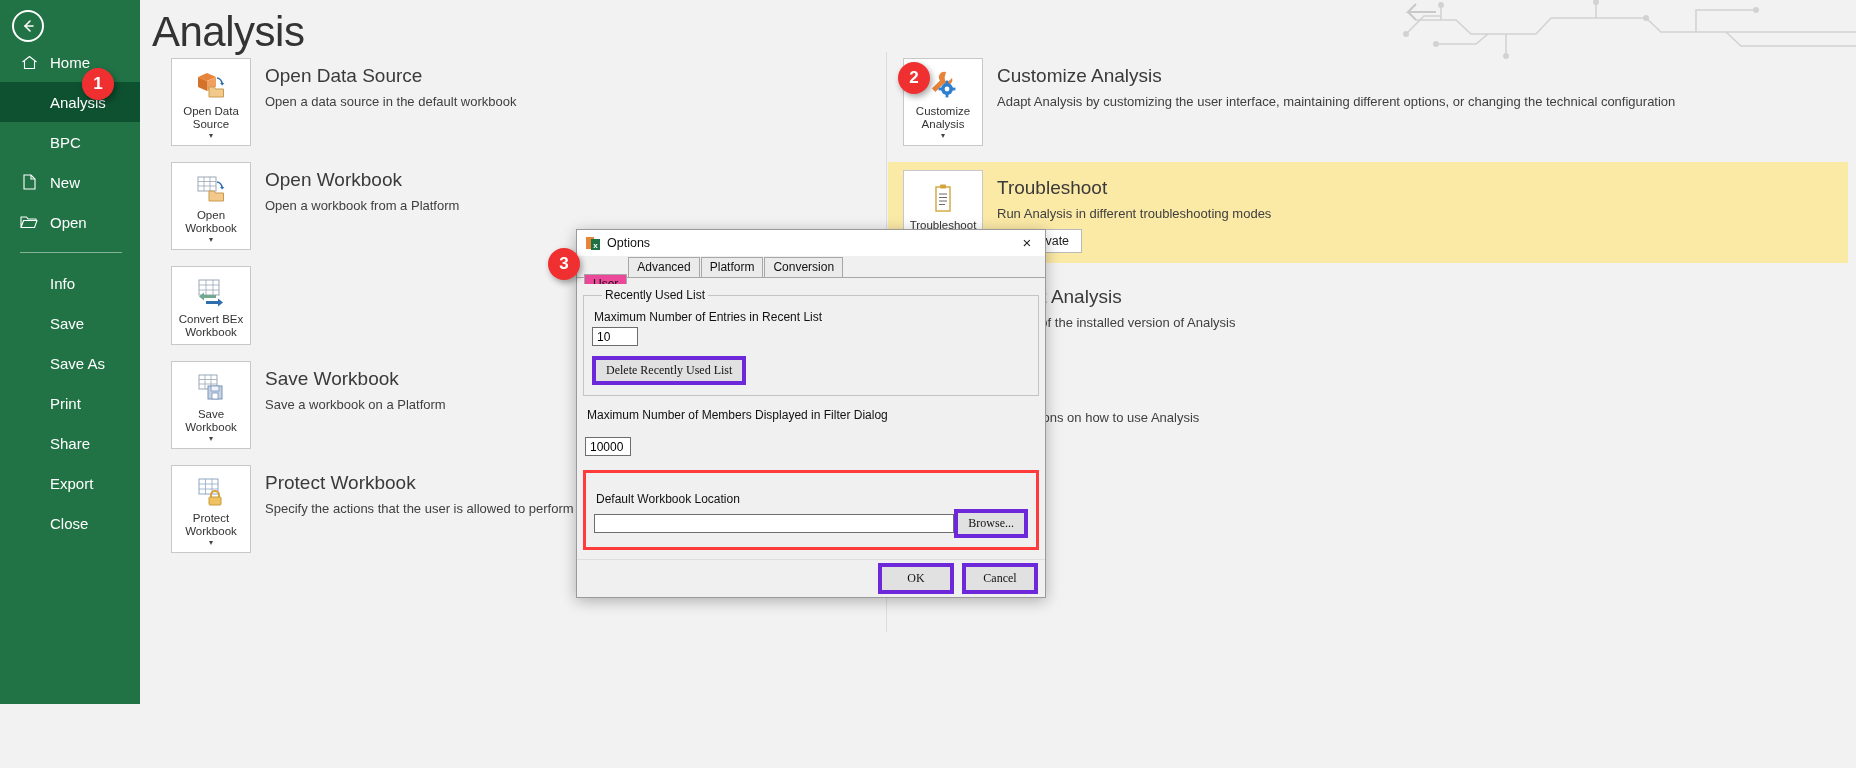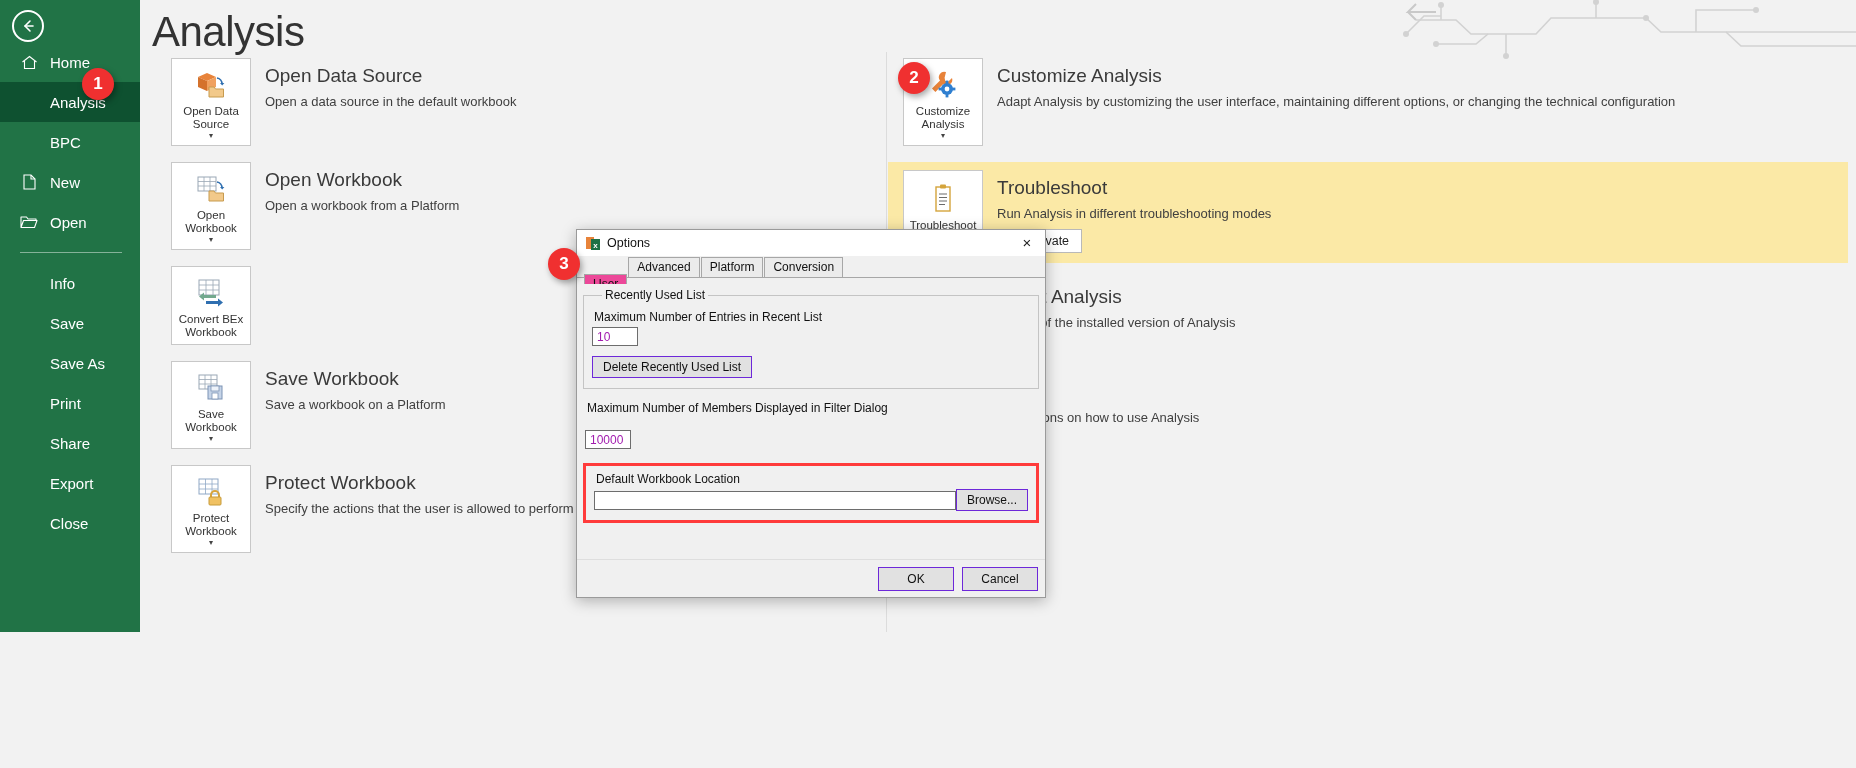--- a/index.html
+++ b/index.html
@@ -7,21 +7,21 @@
     width: 1856px; height: 768px;
     overflow: hidden;
     font-family: "Liberation Sans", sans-serif;
     background: #f2f2f2;
   }
   #root { position: relative; width: 1856px; height: 768px; }
 
   
   .rail {
     position: absolute; left: 0; top: 0;
-    width: 140px; height: 632px;
+    width: 140px; height: 704px;
     background: #217346;
     color: #ffffff;
   }
   .back-btn {
     position: absolute; left: 12px; top: 10px;
     width: 32px; height: 32px;
     border: 2px solid #ffffff; border-radius: 50%;
     display: flex; align-items: center; justify-content: center;
     cursor: pointer;
   }
@@ -164,40 +164,40 @@
 
   fieldset.group {
     border: 1px solid #c4c4c4;
     padding: 6px 8px 10px 8px;
     margin: 4px 0 0 0;
   }
   fieldset.group legend { font-size: 12px; color: #111; padding: 0 3px; margin-left: 10px; }
   .fld-label { font-size: 12px; color: #111; margin: 2px 0 3px 2px; }
   input.txt {
     font-family: "Liberation Sans", sans-serif;
-    font-size: 12px; color: #a21caf;
+    font-size: 12px; color: #000000;
     border: 1px solid #6d6d6d;
     background: #ffffff;
     padding: 2px 4px;
     height: 19px;
   }
   .btn {
-    font-family: Liberation Sans, sans-serif;
+    font-family: Liberation Serif, serif;
     font-size: 12px; color: #111;
     background: #e1e1e1;
-    border: 1px solid #6d28d9;
+    border: 4px solid #6d28d9;
     padding: 3px 10px;
     cursor: pointer;
   }
   .below-group { margin: 12px 0 0 2px; }
 
   .redbox {
     margin: 14px 0 0 0;
     border: 3px solid #ff3b3b;
-    padding: 4px 8px 9px 8px;
+    padding: 17px 8px 9px 8px;
     background: #f0f0f0;
   }
   .redbox .row { display: flex; align-items: center; margin-top: 3px; }
 
   .dlg-footer {
     position: absolute; right: 0; bottom: 0; left: 0;
     height: 38px;
     border-top: 1px solid #dedede;
     display: flex; align-items: center; justify-content: flex-end;
     gap: 8px; padding-right: 7px;

